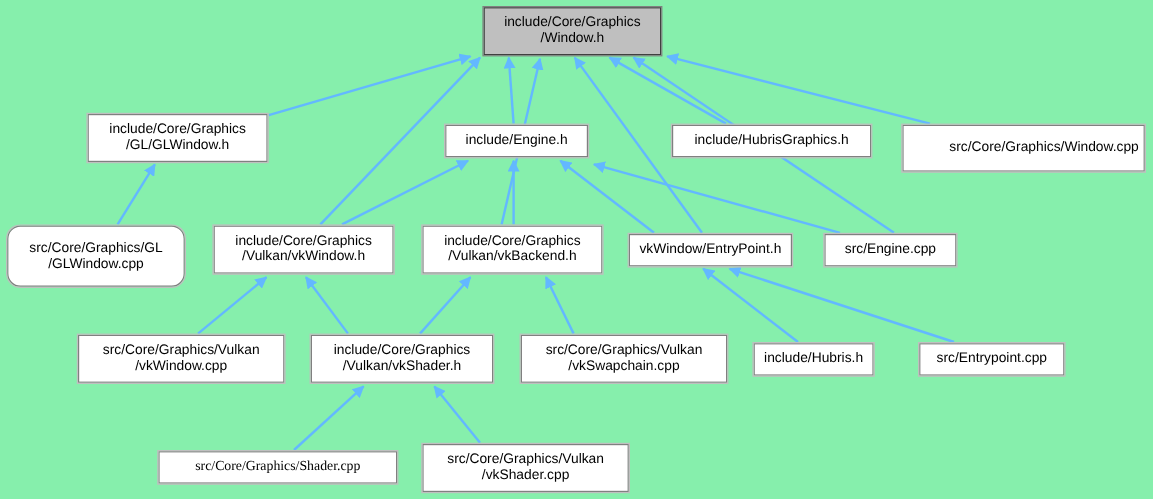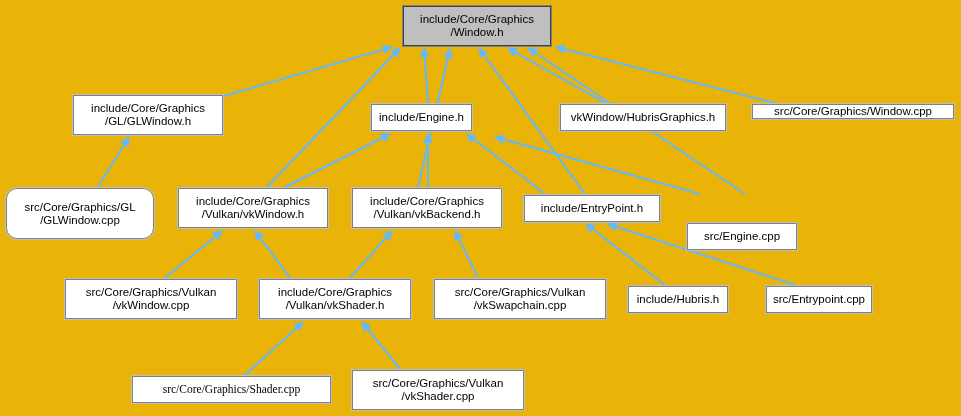--- a/index.html
+++ b/index.html
@@ -10,21 +10,21 @@
   body {
     width: 961px;
     height: 416px;
     overflow: hidden;
     font-family: "Liberation Sans", sans-serif;
   }
   #graph {
     position: relative;
     width: 961px;
     height: 416px;
-    background: #eab308;
+    background: #86efac;
   }
   svg.edges {
     position: absolute;
     left: 0;
     top: 0;
     width: 961px;
     height: 416px;
     pointer-events: none;
   }
   .node {
@@ -84,36 +84,36 @@
       <line x1="665" y1="285" x2="586" y2="224" stroke="#63b8ff" stroke-width="2" marker-end="url(#ah)"></line>
       <line x1="795" y1="285" x2="608" y2="224" stroke="#63b8ff" stroke-width="2" marker-end="url(#ah)"></line>
       <line x1="245" y1="375" x2="303" y2="322" stroke="#63b8ff" stroke-width="2" marker-end="url(#ah)"></line>
       <line x1="400" y1="369" x2="362" y2="322" stroke="#63b8ff" stroke-width="2" marker-end="url(#ah)"></line>
     </svg>
   <div id="nodes-layer">
       <div class="node root" style="left: 403px; top: 6px; width: 148px; height: 40px;"><span>include/Core/Graphics
 /Window.h</span></div>
       <div class="node" style="left: 73px; top: 95px; width: 150px; height: 40px;"><span>include/Core/Graphics
 /GL/GLWindow.h</span></div>
-      <div class="node" style="left: 371px; top: 104px; width: 101px; height: 27px;"><span>include/Engine.h</span></div>
-      <div class="node" style="left: 560px; top: 104px; width: 166px; height: 27px;"><span>vkWindow/HubrisGraphics.h</span></div>
-      <div class="node" style="left: 752px; top: 104px; width: 202px; height: 15px;"><span>src/Core/Graphics/Window.cpp</span></div>
+      <div class="node" style="left: 371px; top: 104px; width: 119px; height: 27px;"><span>include/Engine.h</span></div>
+      <div class="node" style="left: 560px; top: 104px; width: 166px; height: 27px;"><span>include/HubrisGraphics.h</span></div>
+      <div class="node" style="left: 752px; top: 104px; width: 202px; height: 39px; justify-content: flex-end;"><span>src/Core/Graphics/Window.cpp</span></div>
       <div class="node" style="left: 6px; top: 188px; width: 148px; height: 51px; border-radius: 11px;"><span>src/Core/Graphics/GL
 /GLWindow.cpp</span></div>
       <div class="node" style="left: 178px; top: 188px; width: 150px; height: 40px;"><span>include/Core/Graphics
 /Vulkan/vkWindow.h</span></div>
       <div class="node" style="left: 352px; top: 188px; width: 150px; height: 40px;"><span>include/Core/Graphics
 /Vulkan/vkBackend.h</span></div>
-      <div class="node" style="left: 524px; top: 195px; width: 136px; height: 27px;"><span>include/EntryPoint.h</span></div>
-      <div class="node" style="left: 687px; top: 195px; width: 110px; height: 27px; margin-top: 28px;"><span>src/Engine.cpp</span></div>
+      <div class="node" style="left: 524px; top: 195px; width: 136px; height: 27px;"><span>vkWindow/EntryPoint.h</span></div>
+      <div class="node" style="left: 687px; top: 195px; width: 110px; height: 27px;"><span>src/Engine.cpp</span></div>
       <div class="node" style="left: 65px; top: 279px; width: 172px; height: 40px;"><span>src/Core/Graphics/Vulkan
 /vkWindow.cpp</span></div>
       <div class="node" style="left: 259px; top: 279px; width: 152px; height: 40px;"><span>include/Core/Graphics
 /Vulkan/vkShader.h</span></div>
       <div class="node" style="left: 434px; top: 279px; width: 172px; height: 40px;"><span>src/Core/Graphics/Vulkan
 /vkSwapchain.cpp</span></div>
       <div class="node" style="left: 628px; top: 286px; width: 100px; height: 27px;"><span>include/Hubris.h</span></div>
-      <div class="node" style="left: 766px; top: 286px; width: 106px; height: 27px;"><span>src/Entrypoint.cpp</span></div>
+      <div class="node" style="left: 766px; top: 286px; width: 121px; height: 27px;"><span>src/Entrypoint.cpp</span></div>
       <div class="node" style="left: 132px; top: 376px; width: 199px; height: 27px; font-family: Liberation Serif, serif;"><span>src/Core/Graphics/Shader.cpp</span></div>
       <div class="node" style="left: 352px; top: 370px; width: 172px; height: 40px;"><span>src/Core/Graphics/Vulkan
 /vkShader.cpp</span></div>
     </div>
 </div>
 
 </body></html>

